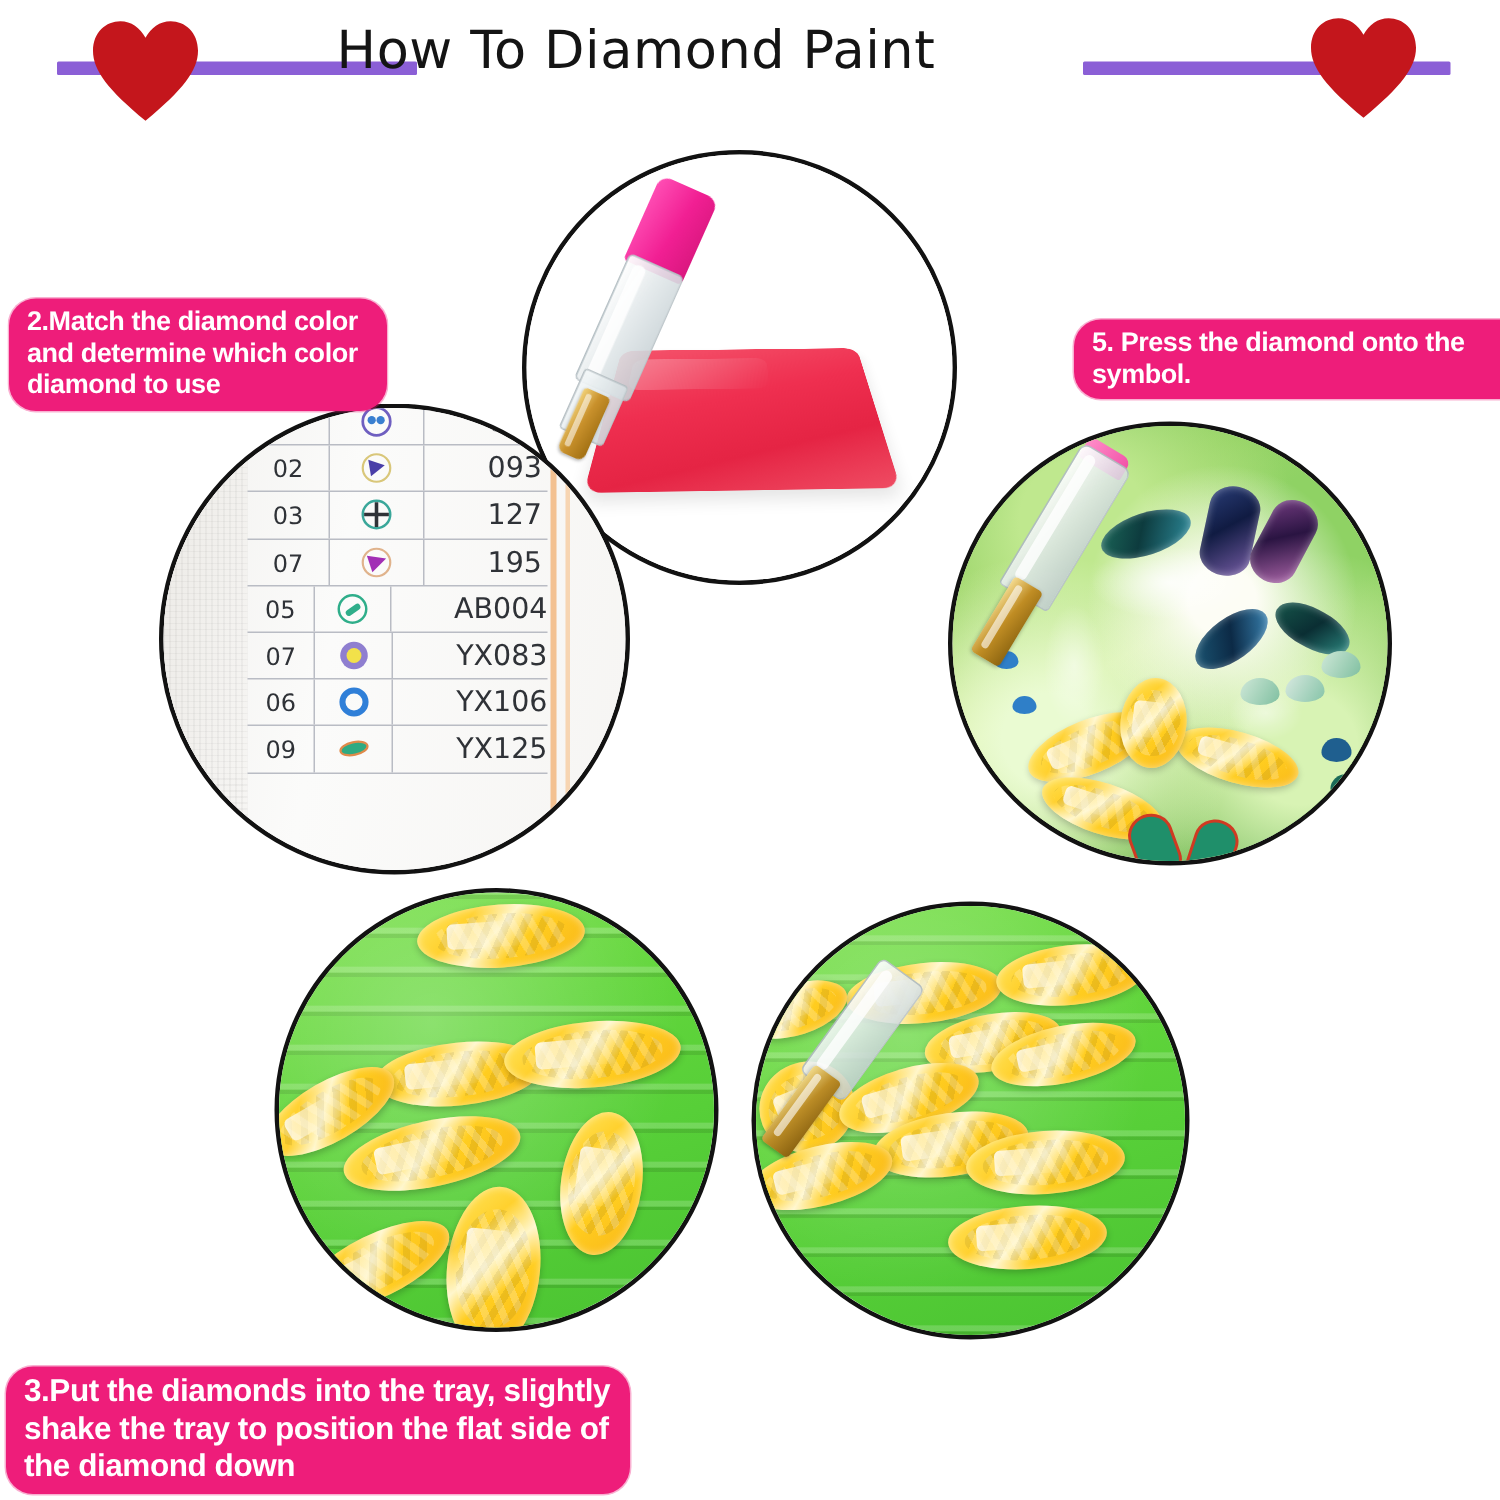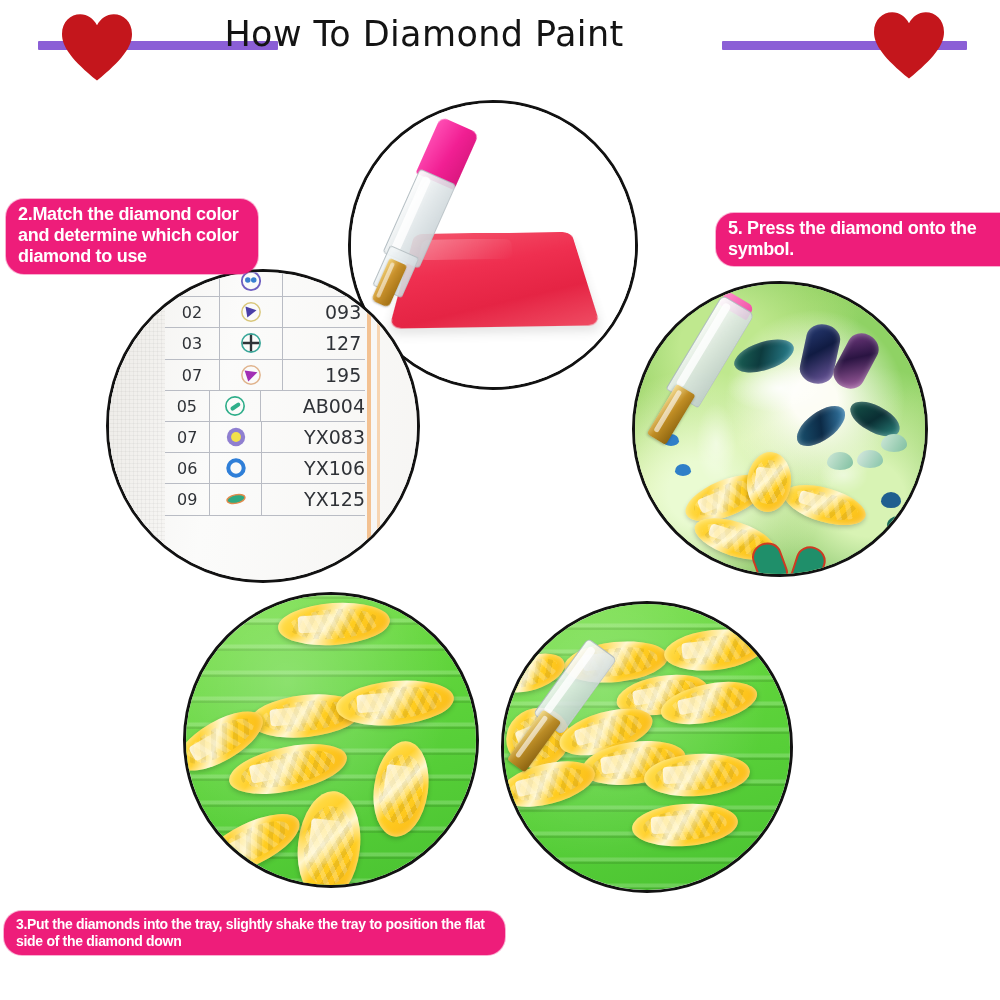--- a/index.html
+++ b/index.html
@@ -30,21 +30,21 @@
     position:absolute;background:#ee1d7a;color:#ffffff;
     border-radius:16px;box-sizing:border-box;
     font-family:"Liberation Sans",sans-serif;font-weight:700;
     letter-spacing:-.3px;line-height:1.18;
     padding:5px 12px 6px 12px;z-index:30;
     box-shadow:0 0 0 1px rgba(238,29,122,.35);
   }
   #label-1{left:163px;top:95px;width:248px;font-size:17px;}
   #label-2{left:6px;top:199px;width:252px;font-size:18px;border-radius:18px;}
   #label-5{left:716px;top:213px;width:316px;font-size:18px;border-radius:18px;}
-  #label-3{left:4px;top:911px;width:501px;font-size:14px;border-radius:18px;}
+  #label-3{left:4px;top:911px;width:416px;font-size:21px;border-radius:18px;}
   #label-4{left:566px;top:921px;width:420px;font-size:18px;border-radius:18px;}
 
   
   .photo{
     position:absolute;border-radius:50%;overflow:hidden;
     border:3px solid #121212;box-sizing:border-box;background:#fff;
   }
   .photo .inner{position:absolute;inset:0;}
 
   #photo-1{left:348px;top:100px;width:290px;height:290px;}

